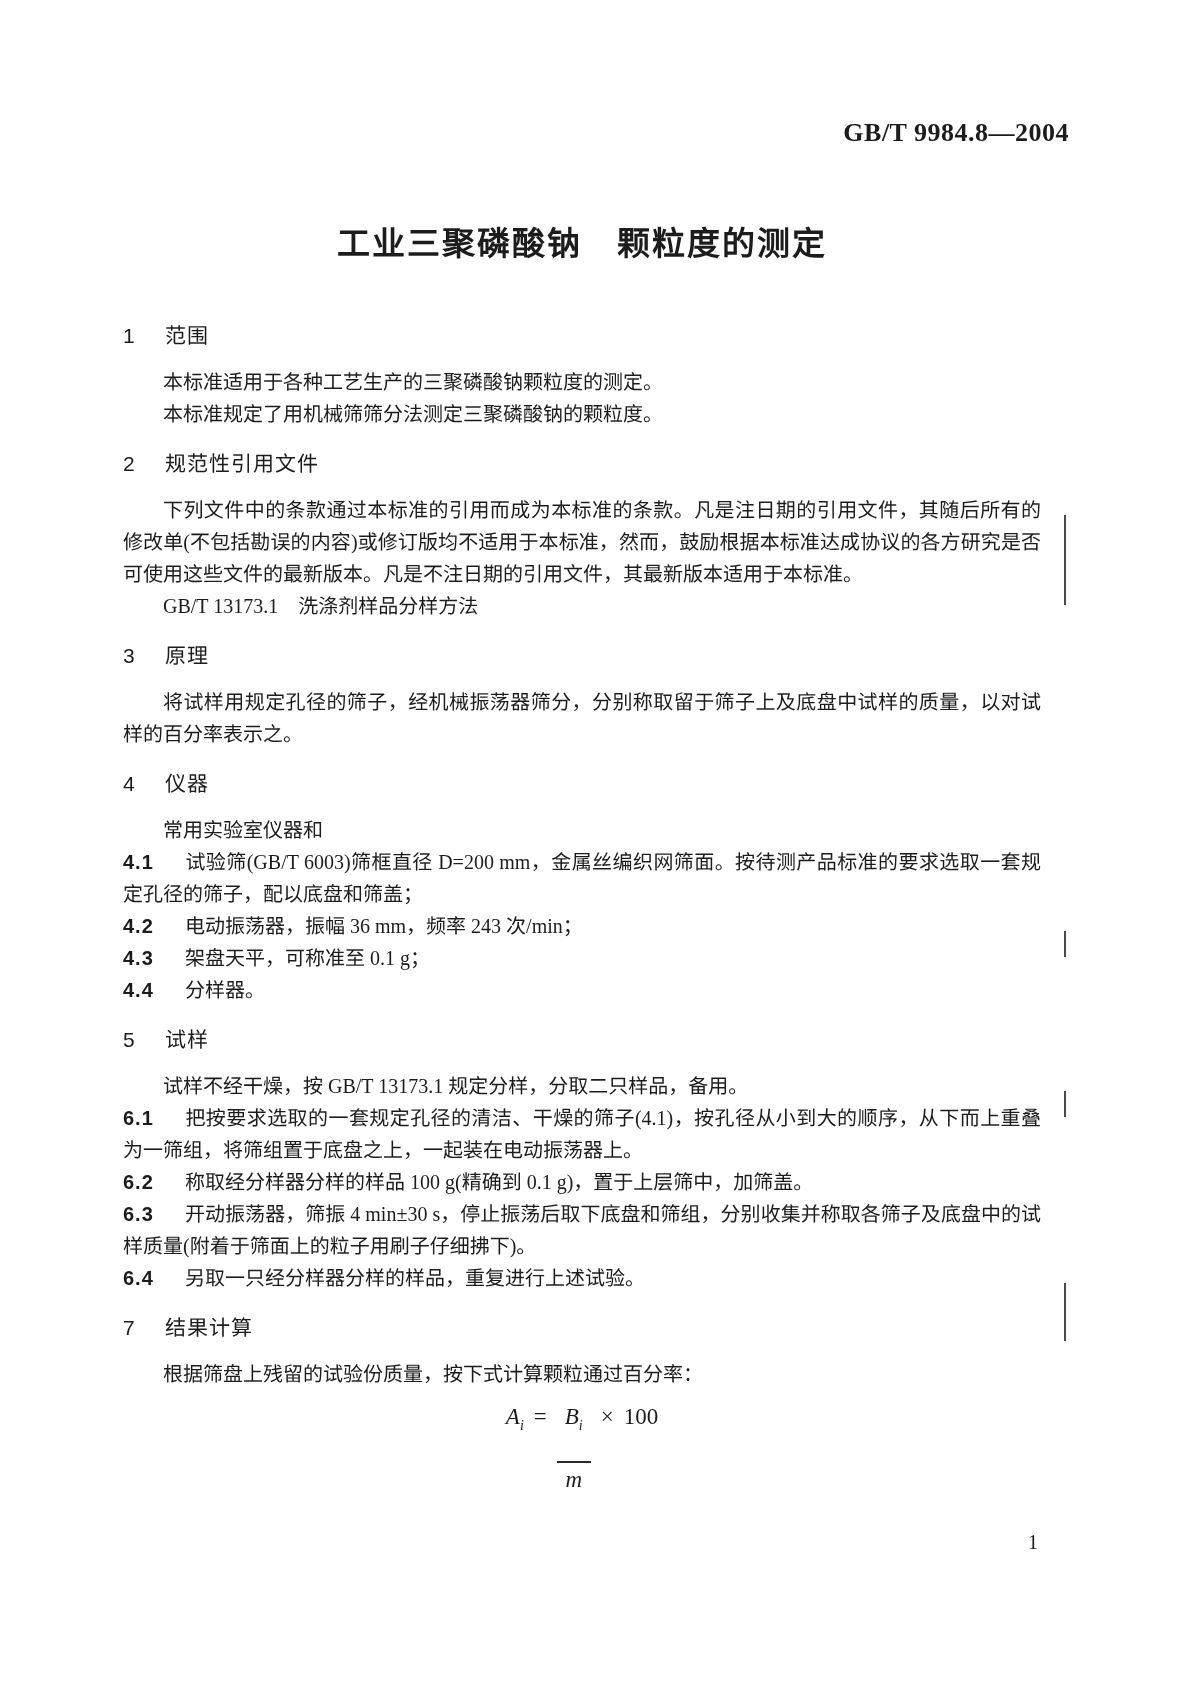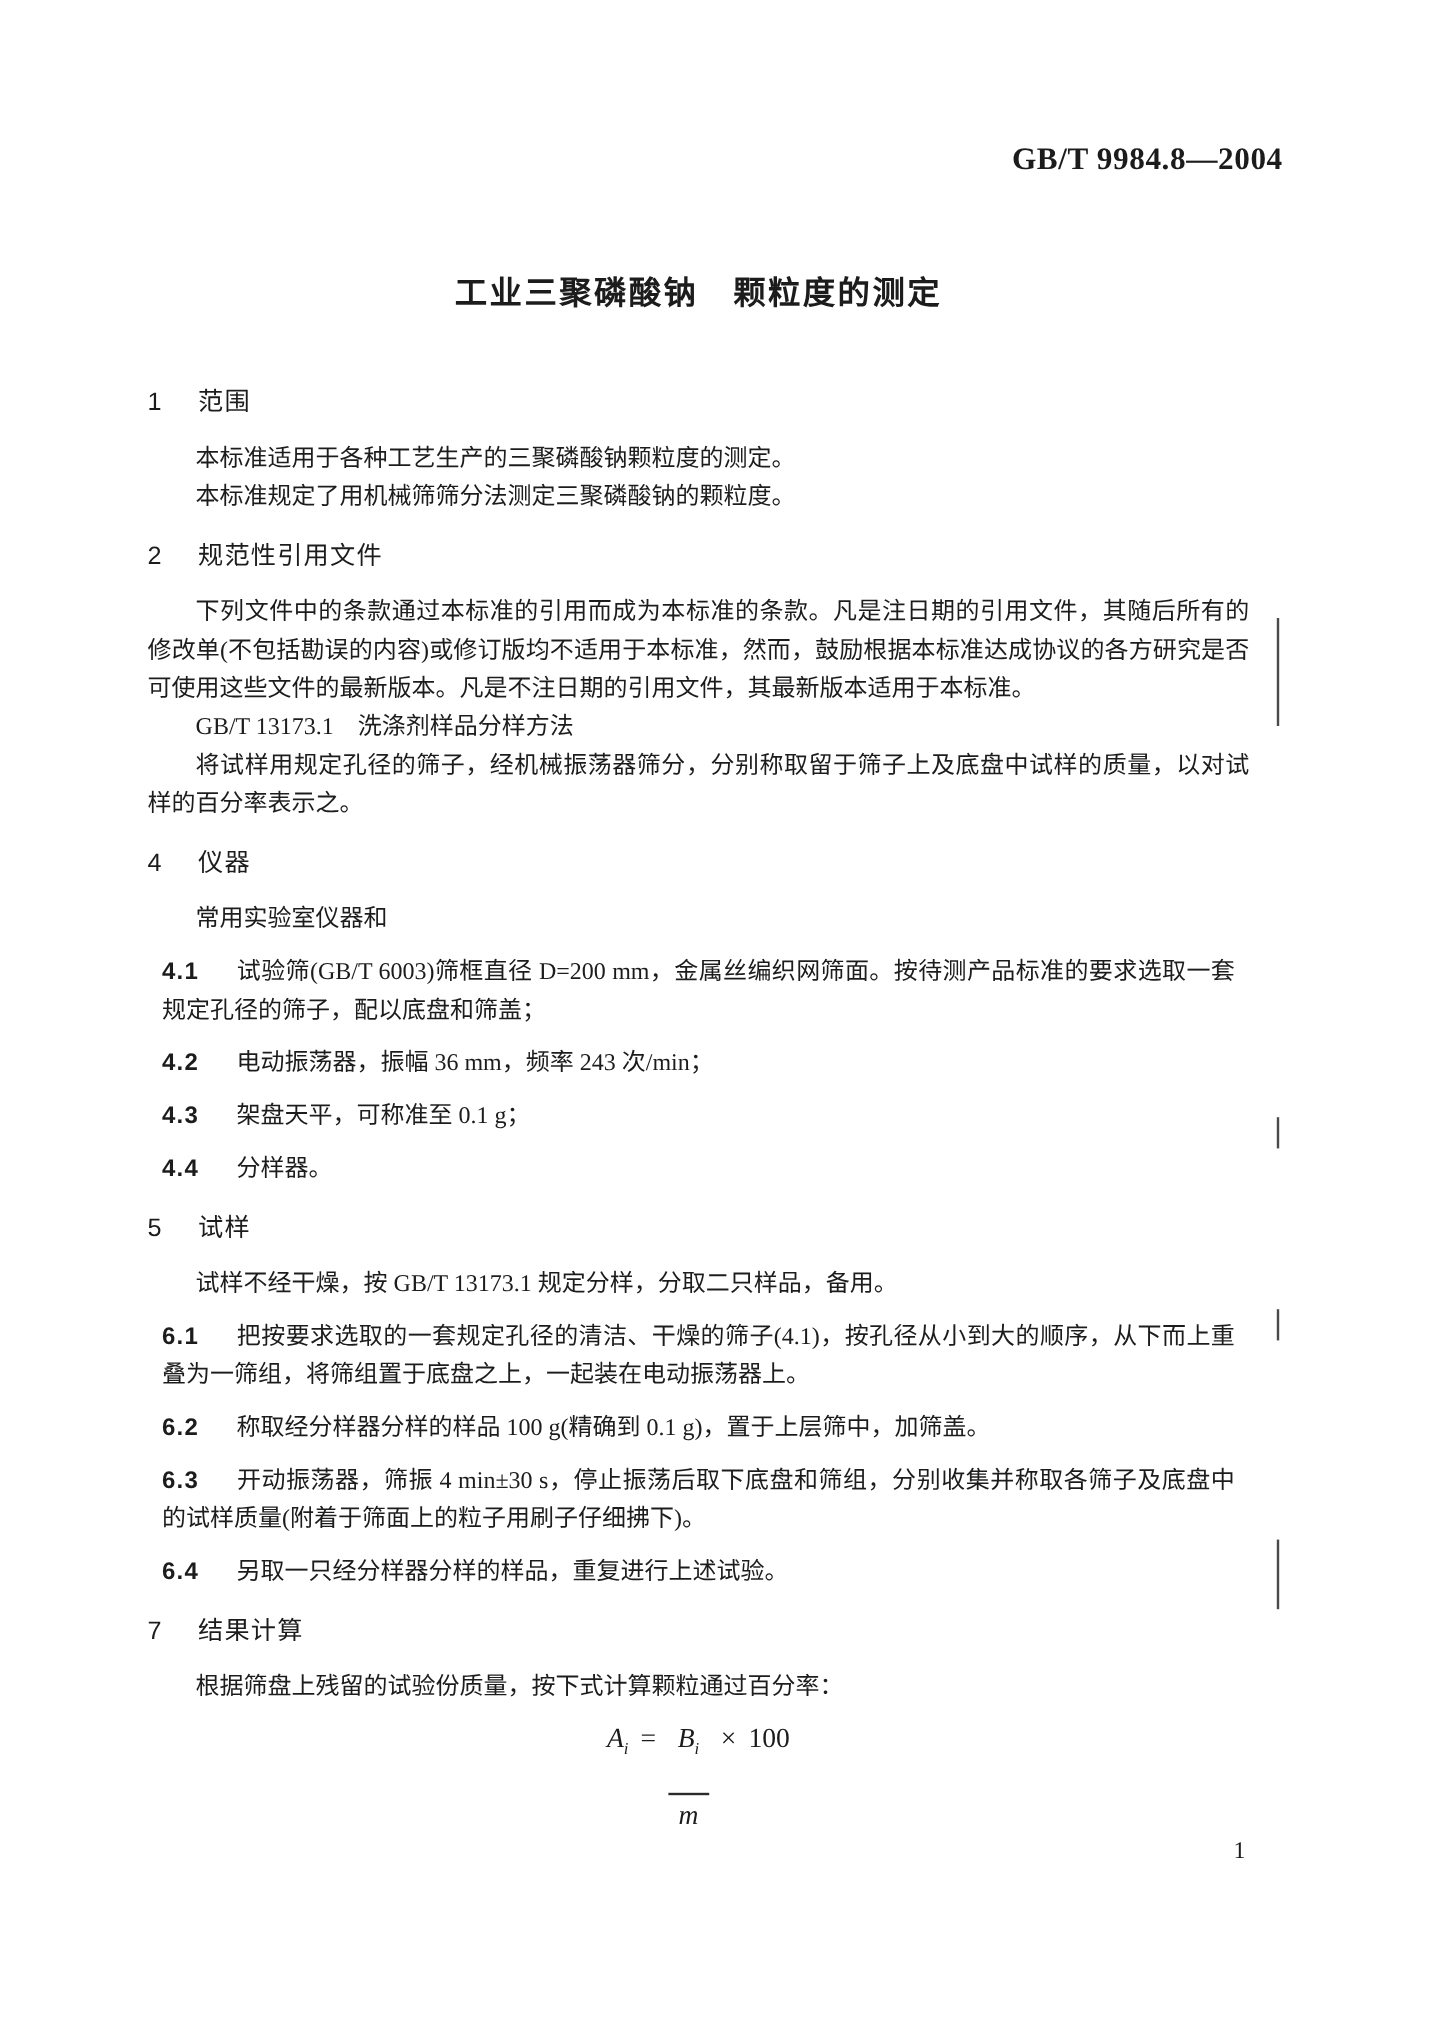--- a/index.html
+++ b/index.html
@@ -33,21 +33,21 @@
     top: 0;
     left: 123px;
     right: 150px;
     display: flow-root;
   }
   .doc-title {
     margin: 222px 0 54px 0;
     text-align: center;
     font-family: "Liberation Sans", "DejaVu Sans", sans-serif;
     font-weight: bold;
-    font-size: 27px;
+    font-size: 33px;
     line-height: 44px;
     letter-spacing: 2px;
     white-space: pre;
   }
   .sec-h {
     margin: 18px 0 14px 0;
     font-family: "Liberation Sans", "DejaVu Sans", sans-serif;
     font-weight: normal;
     font-size: 21px;
     line-height: 32px;
@@ -59,21 +59,21 @@
     letter-spacing: 0;
   }
   p.body {
     margin: 0;
     font-size: 20px;
     line-height: 32px;
     text-align: justify;
   }
   p.indent { text-indent: 2em; }
   p.clause {
-    margin: 12px;
+    margin: 0;
     font-size: 20px;
     line-height: 32px;
     text-align: justify;
   }
   .clause-num {
     display: inline-block;
     min-width: 62px;
     font-family: "Liberation Sans", "DejaVu Sans", sans-serif;
     font-weight: 600;
     font-size: 20px;
@@ -147,20 +147,21 @@
       <p class="body indent">本标准规定了用机械筛筛分法测定三聚磷酸钠的颗粒度。</p>
     </section>
 
     <section>
       <h2 class="sec-h"><span class="sec-num">2</span><span>规范性引用文件</span></h2>
       <p class="body indent">下列文件中的条款通过本标准的引用而成为本标准的条款。凡是注日期的引用文件，其随后所有的修改单(不包括勘误的内容)或修订版均不适用于本标准，然而，鼓励根据本标准达成协议的各方研究是否可使用这些文件的最新版本。凡是不注日期的引用文件，其最新版本适用于本标准。</p>
       <p class="body indent">GB/T 13173.1　洗涤剂样品分样方法</p>
     </section>
 
     <section>
+      <h2 class="sec-h"><span class="sec-num">3</span><span>原理</span></h2>
       <p class="body indent">将试样用规定孔径的筛子，经机械振荡器筛分，分别称取留于筛子上及底盘中试样的质量，以对试样的百分率表示之。</p>
     </section>
 
     <section>
       <h2 class="sec-h"><span class="sec-num">4</span><span>仪器</span></h2>
       <p class="body indent">常用实验室仪器和</p>
       <p class="clause"><span class="clause-num">4.1</span><span>试验筛(GB/T 6003)筛框直径 D=200 mm，金属丝编织网筛面。按待测产品标准的要求选取一套规定孔径的筛子，配以底盘和筛盖；</span></p>
       <p class="clause"><span class="clause-num">4.2</span><span>电动振荡器，振幅 36 mm，频率 243 次/min；</span></p>
       <p class="clause"><span class="clause-num">4.3</span><span>架盘天平，可称准至 0.1 g；</span></p>
       <p class="clause"><span class="clause-num">4.4</span><span>分样器。</span></p>

